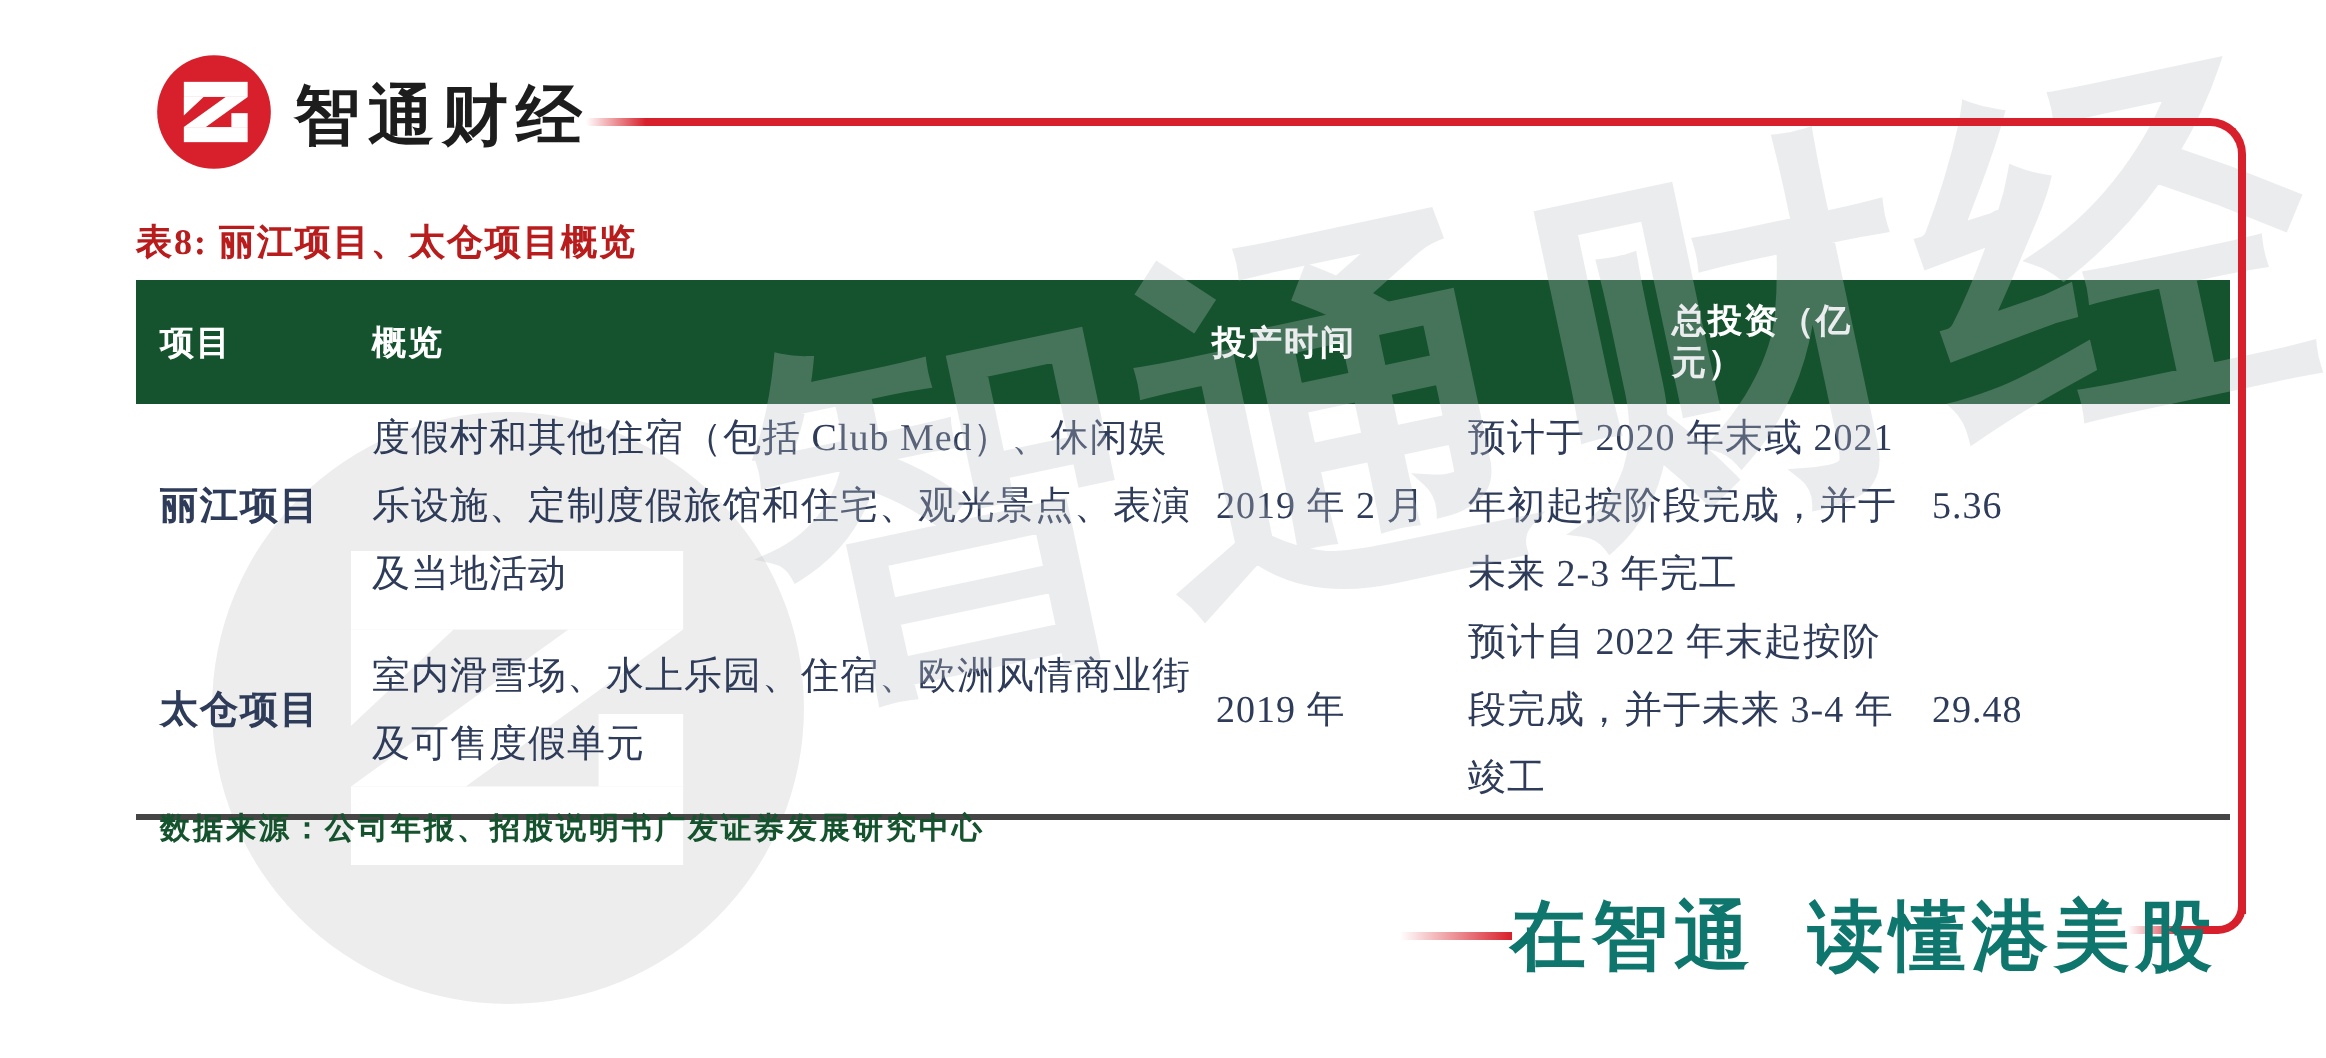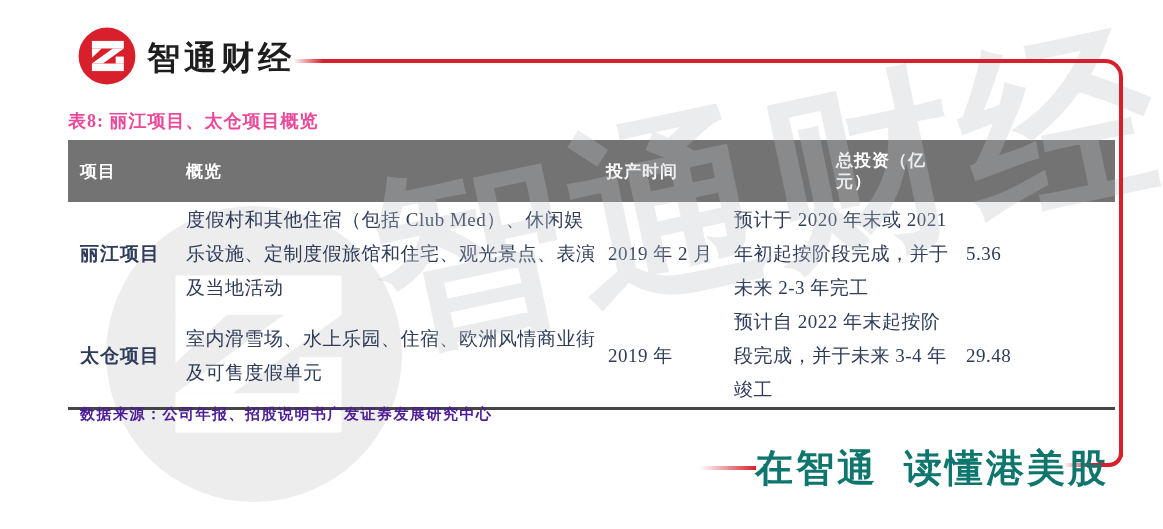--- a/index.html
+++ b/index.html
@@ -40,25 +40,25 @@
   }
   .slogan{
     position:absolute;left:755px;top:443px;z-index:3;display:flex;gap:26px;
     font-size:38px;font-weight:bold;color:#0f766e;letter-spacing:3px;
     font-family:"Liberation Sans", sans-serif;white-space:nowrap;
   }
   
   .table-title{
     position:absolute;left:68px;top:109px;z-index:1;
     font-family:"Liberation Serif", serif;font-size:18px;font-weight:bold;
-    color:#ec4899;letter-spacing:1px;
+    color:#b91c1c;letter-spacing:1px;
   }
   .tbl{position:absolute;left:68px;top:140px;width:1047px;z-index:1;}
   .thead{
-    display:flex;align-items:center;background:#737373;color:#ffffff;
+    display:flex;align-items:center;background:#14532d;color:#ffffff;
     min-height:62px;font-weight:bold;font-size:17px;
     font-family:"Liberation Serif", serif;letter-spacing:1px;
   }
   .c{box-sizing:border-box;padding:0 6px;}
   .c1{width:112px;padding-left:12px;}
   .c2{width:422px;}
   .c3{width:128px;}
   .c4{width:230px;padding:0 4px;}
   .c5{width:155px;text-align:left;padding-right:34px;}
   .thead .c5{text-align:left;line-height:21px;padding-right:6px;padding-left:4px;}
@@ -68,21 +68,21 @@
     font-family:"Liberation Serif", serif;font-size:19px;line-height:34px;
     color:#2e3c5a;letter-spacing:0.5px;
   }
   .trow .c1{font-weight:bold;letter-spacing:1px;}
   .trow-1{min-height:103px;}
   .trow-2{min-height:91px;}
   .tbl-end{border-top:3px solid #454545;height:0;}
   .source{
     position:absolute;left:80px;top:405px;z-index:1;
     font-family:"Liberation Serif", serif;font-size:15px;font-weight:bold;
-    color:#4c1d95;letter-spacing:1.5px;
+    color:#14532d;letter-spacing:1.5px;
   }
   
   .wm-circle{position:absolute;left:103px;top:203px;width:302px;height:302px;z-index:0;pointer-events:none;}
   .wm-text{
     position:absolute;left:385px;top:130px;z-index:2;pointer-events:none;
     font-size:192px;font-weight:bold;white-space:nowrap;
     color:rgba(188,191,198,0.30);letter-spacing:8px;
     transform:rotate(-12deg);transform-origin:70px 170px;
     font-family:"Liberation Sans", sans-serif;
   }

